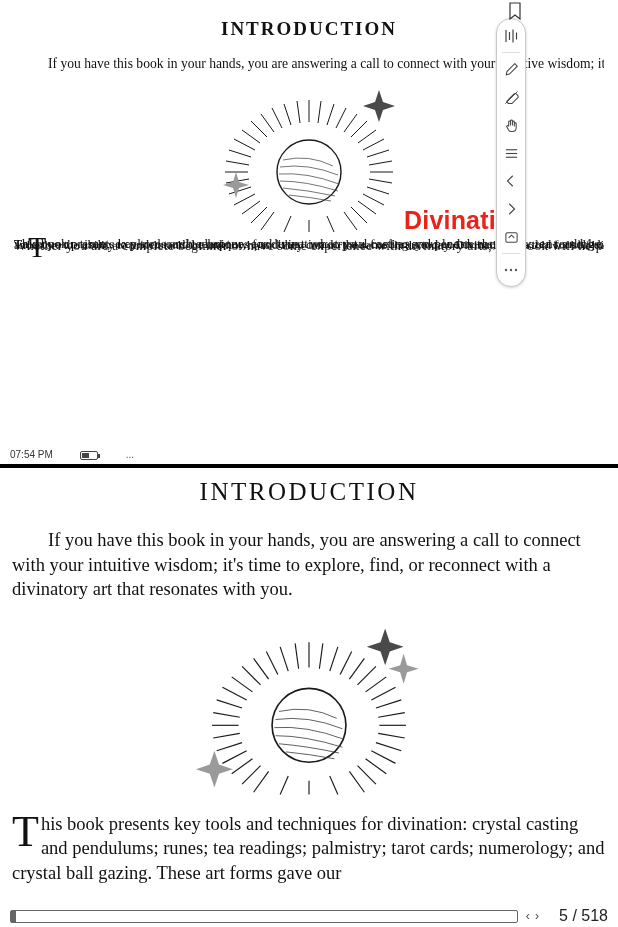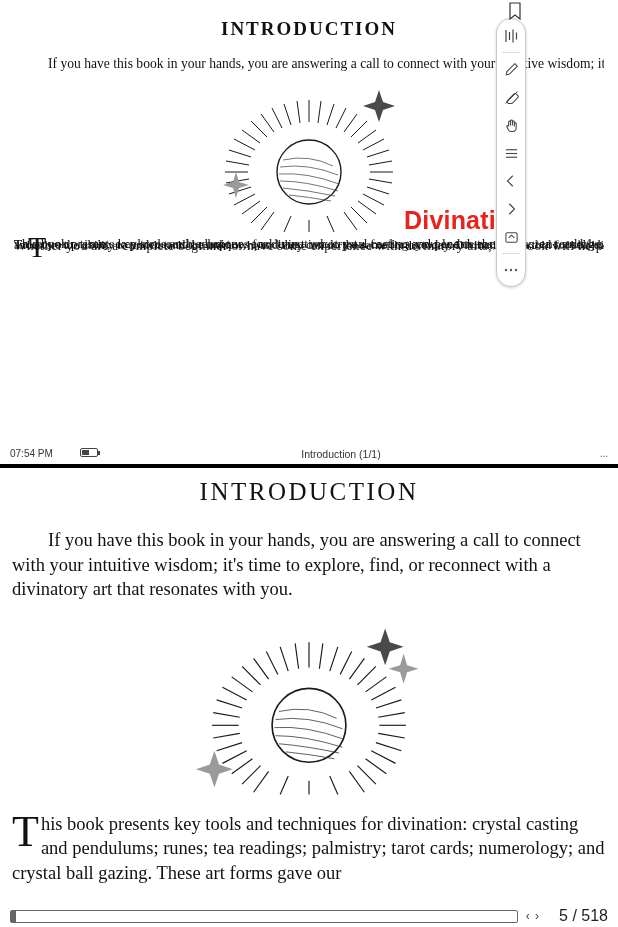--- a/index.html
+++ b/index.html
@@ -88,21 +88,21 @@
     left: 14px; top: -4px;
     font-size: 30px;
     line-height: 30px;
     color: #111;
   }
   .statusbar {
     position: absolute;
     left: 0; bottom: 6px;
     width: 618px;
     display: flex;
-    align-items: flex-start;
+    align-items: flex-end;
     font-family: "Liberation Sans", sans-serif;
     font-size: 10px;
     color: #333;
     padding: 0 10px;
   }
   .statusbar .clock { width: 70px; }
   .statusbar .battery {
     width: 18px; height: 9px;
     border: 1px solid #444;
     border-radius: 2px;
@@ -314,21 +314,20 @@
       <div class="layer l2">ancestors the ability to understand the unknown, and they can do the same for us today. Divination is a tool for self-discovery, offering guidance and clarity when we need it most.</div>
       <div class="layer l3">Whether you are a complete beginner or have some experience with divinatory arts, this book will help you find the practice that speaks to you and deepen your connection to your own intuition.</div>
       <div class="layer l4">Take your time, explore each chapter, and trust what you feel as you learn these ancient and beautiful arts of divination.</div>
     </div>
 
     <div class="statusbar">
       <span class="clock">07:54 PM</span>
       <span class="battery">
           <i></i>
         </span>
-      <span class="center">Introduction (1/1)</span>
       <span class="dots">...</span>
     </div>
   </div>
 
   <div class="pane-divider"></div>
 
   <div class="bookmark-icon">
     <svg width="14" height="18" viewBox="0 0 14 18">
         <path d="M2 1 h10 v16 l-5 -4 l-5 4 z" fill="none" stroke="#333" stroke-width="1.2"></path>
       </svg>

